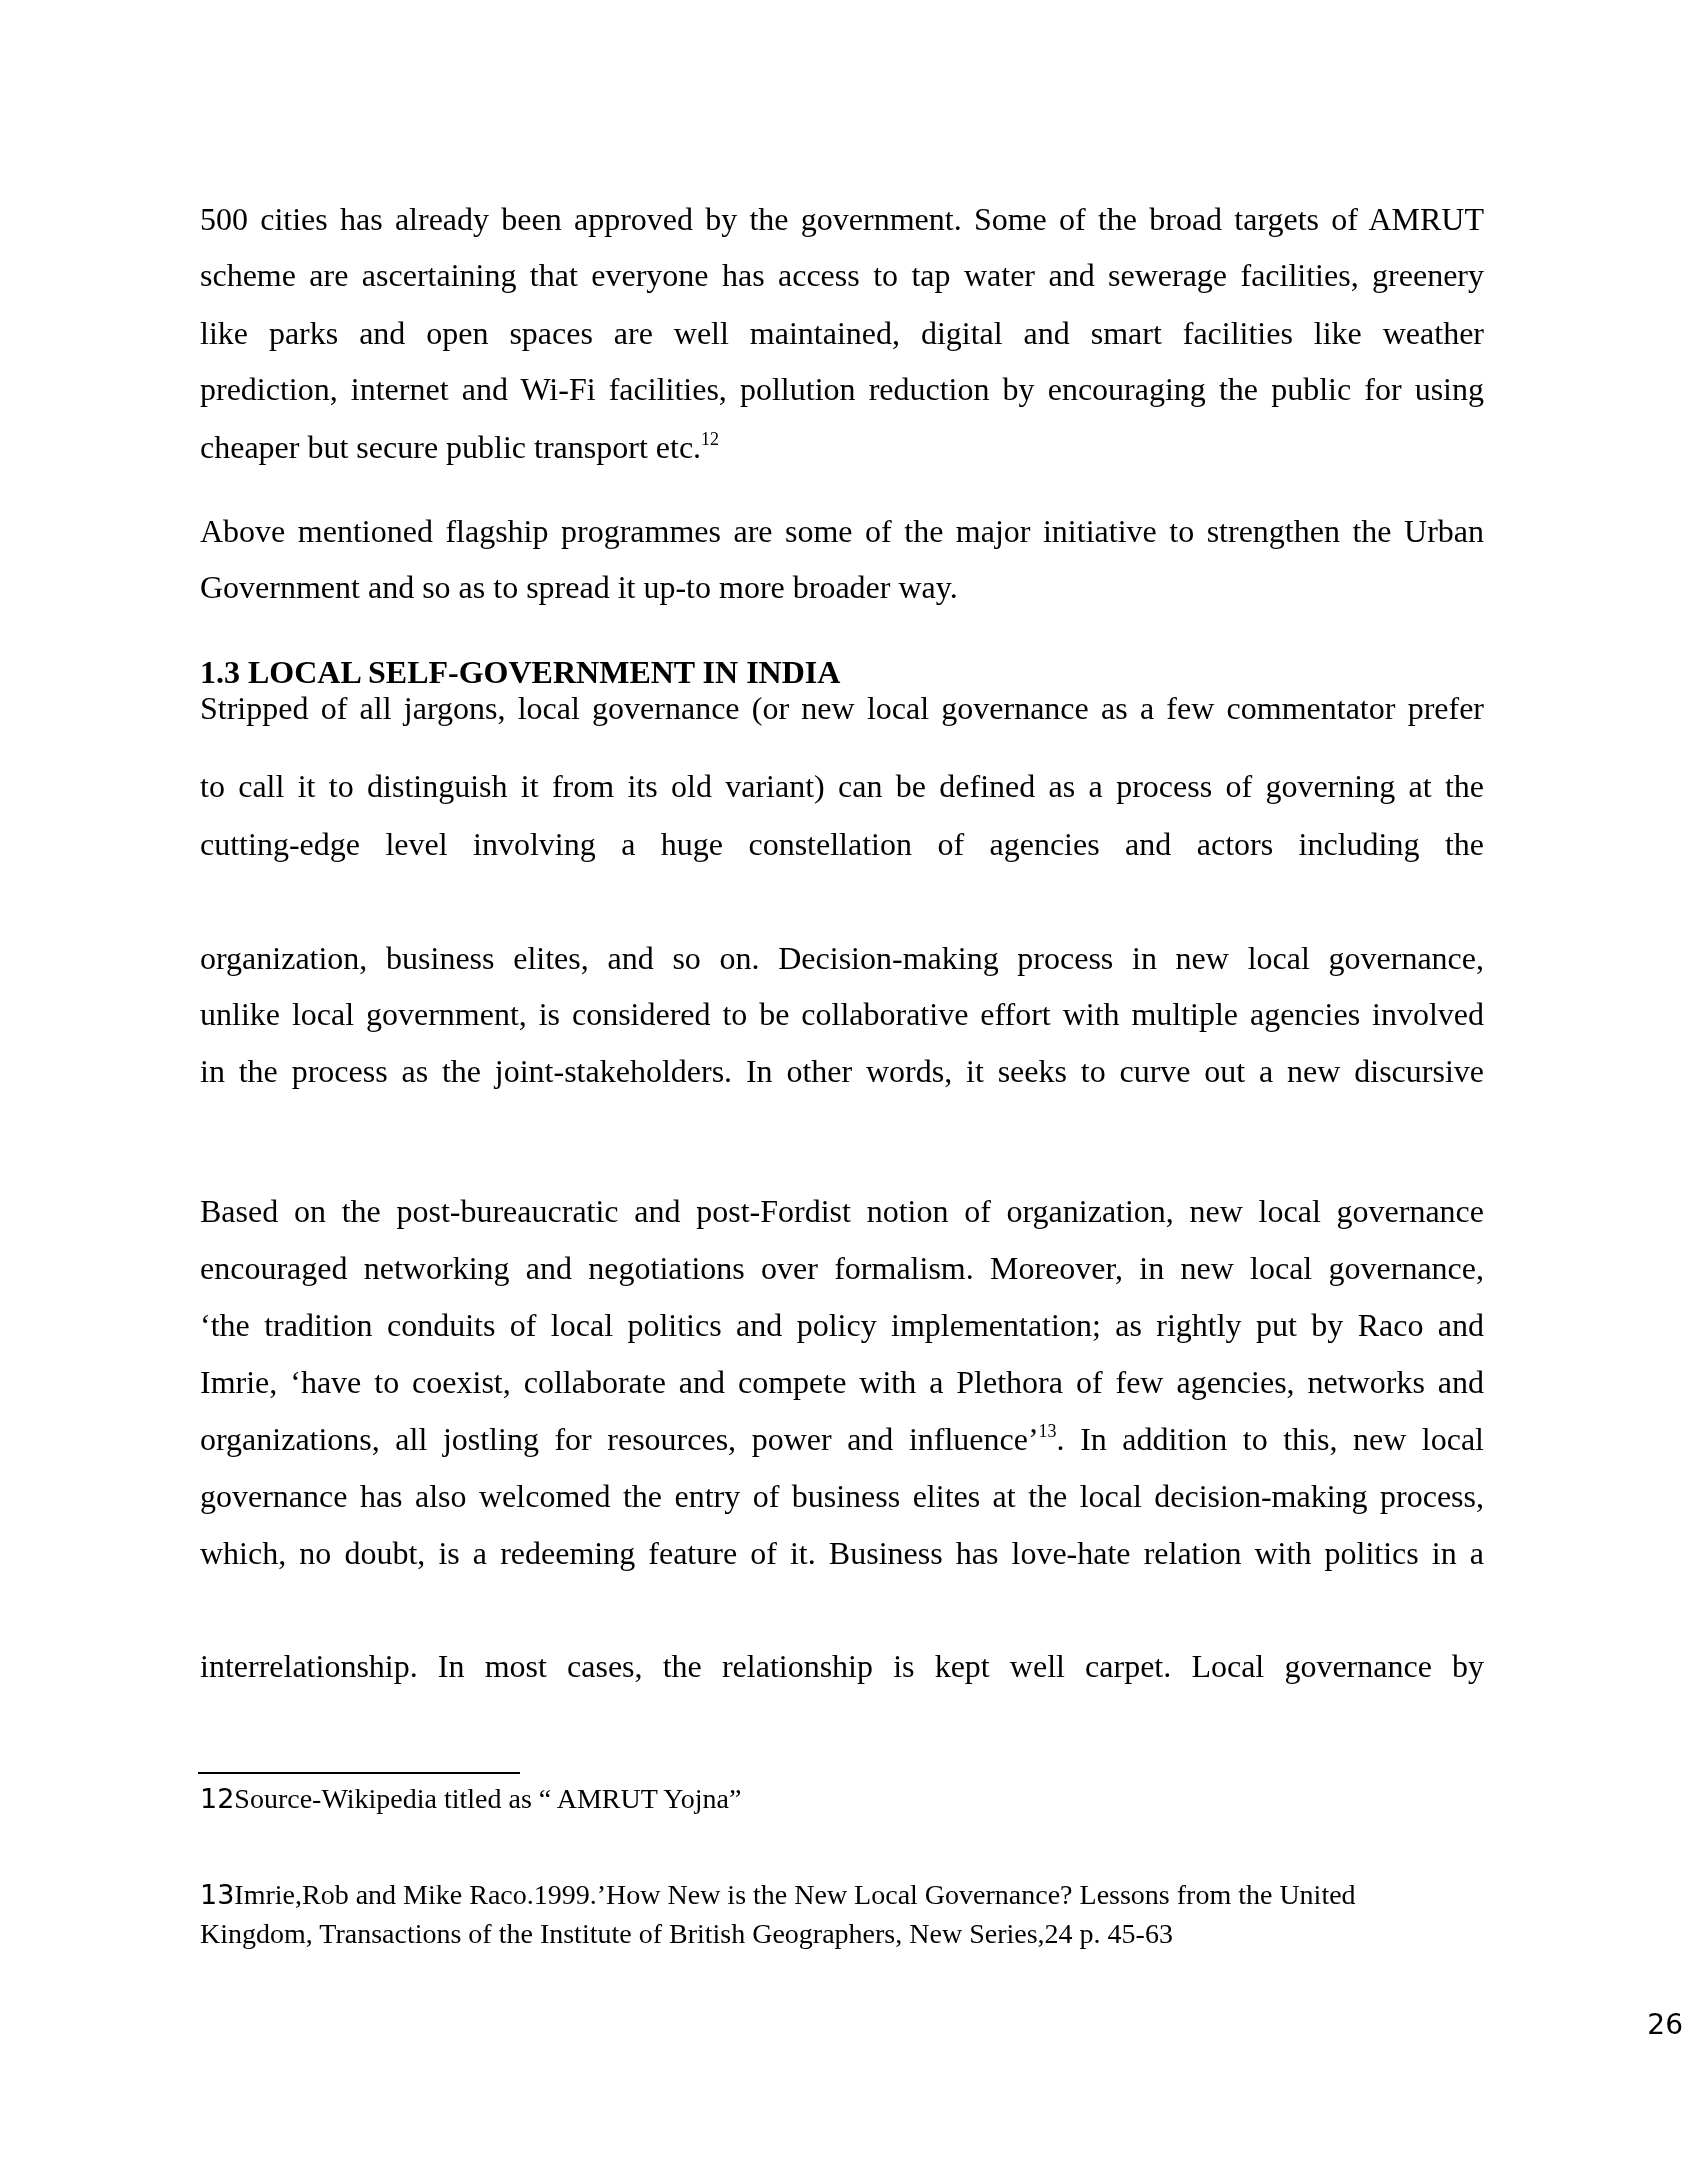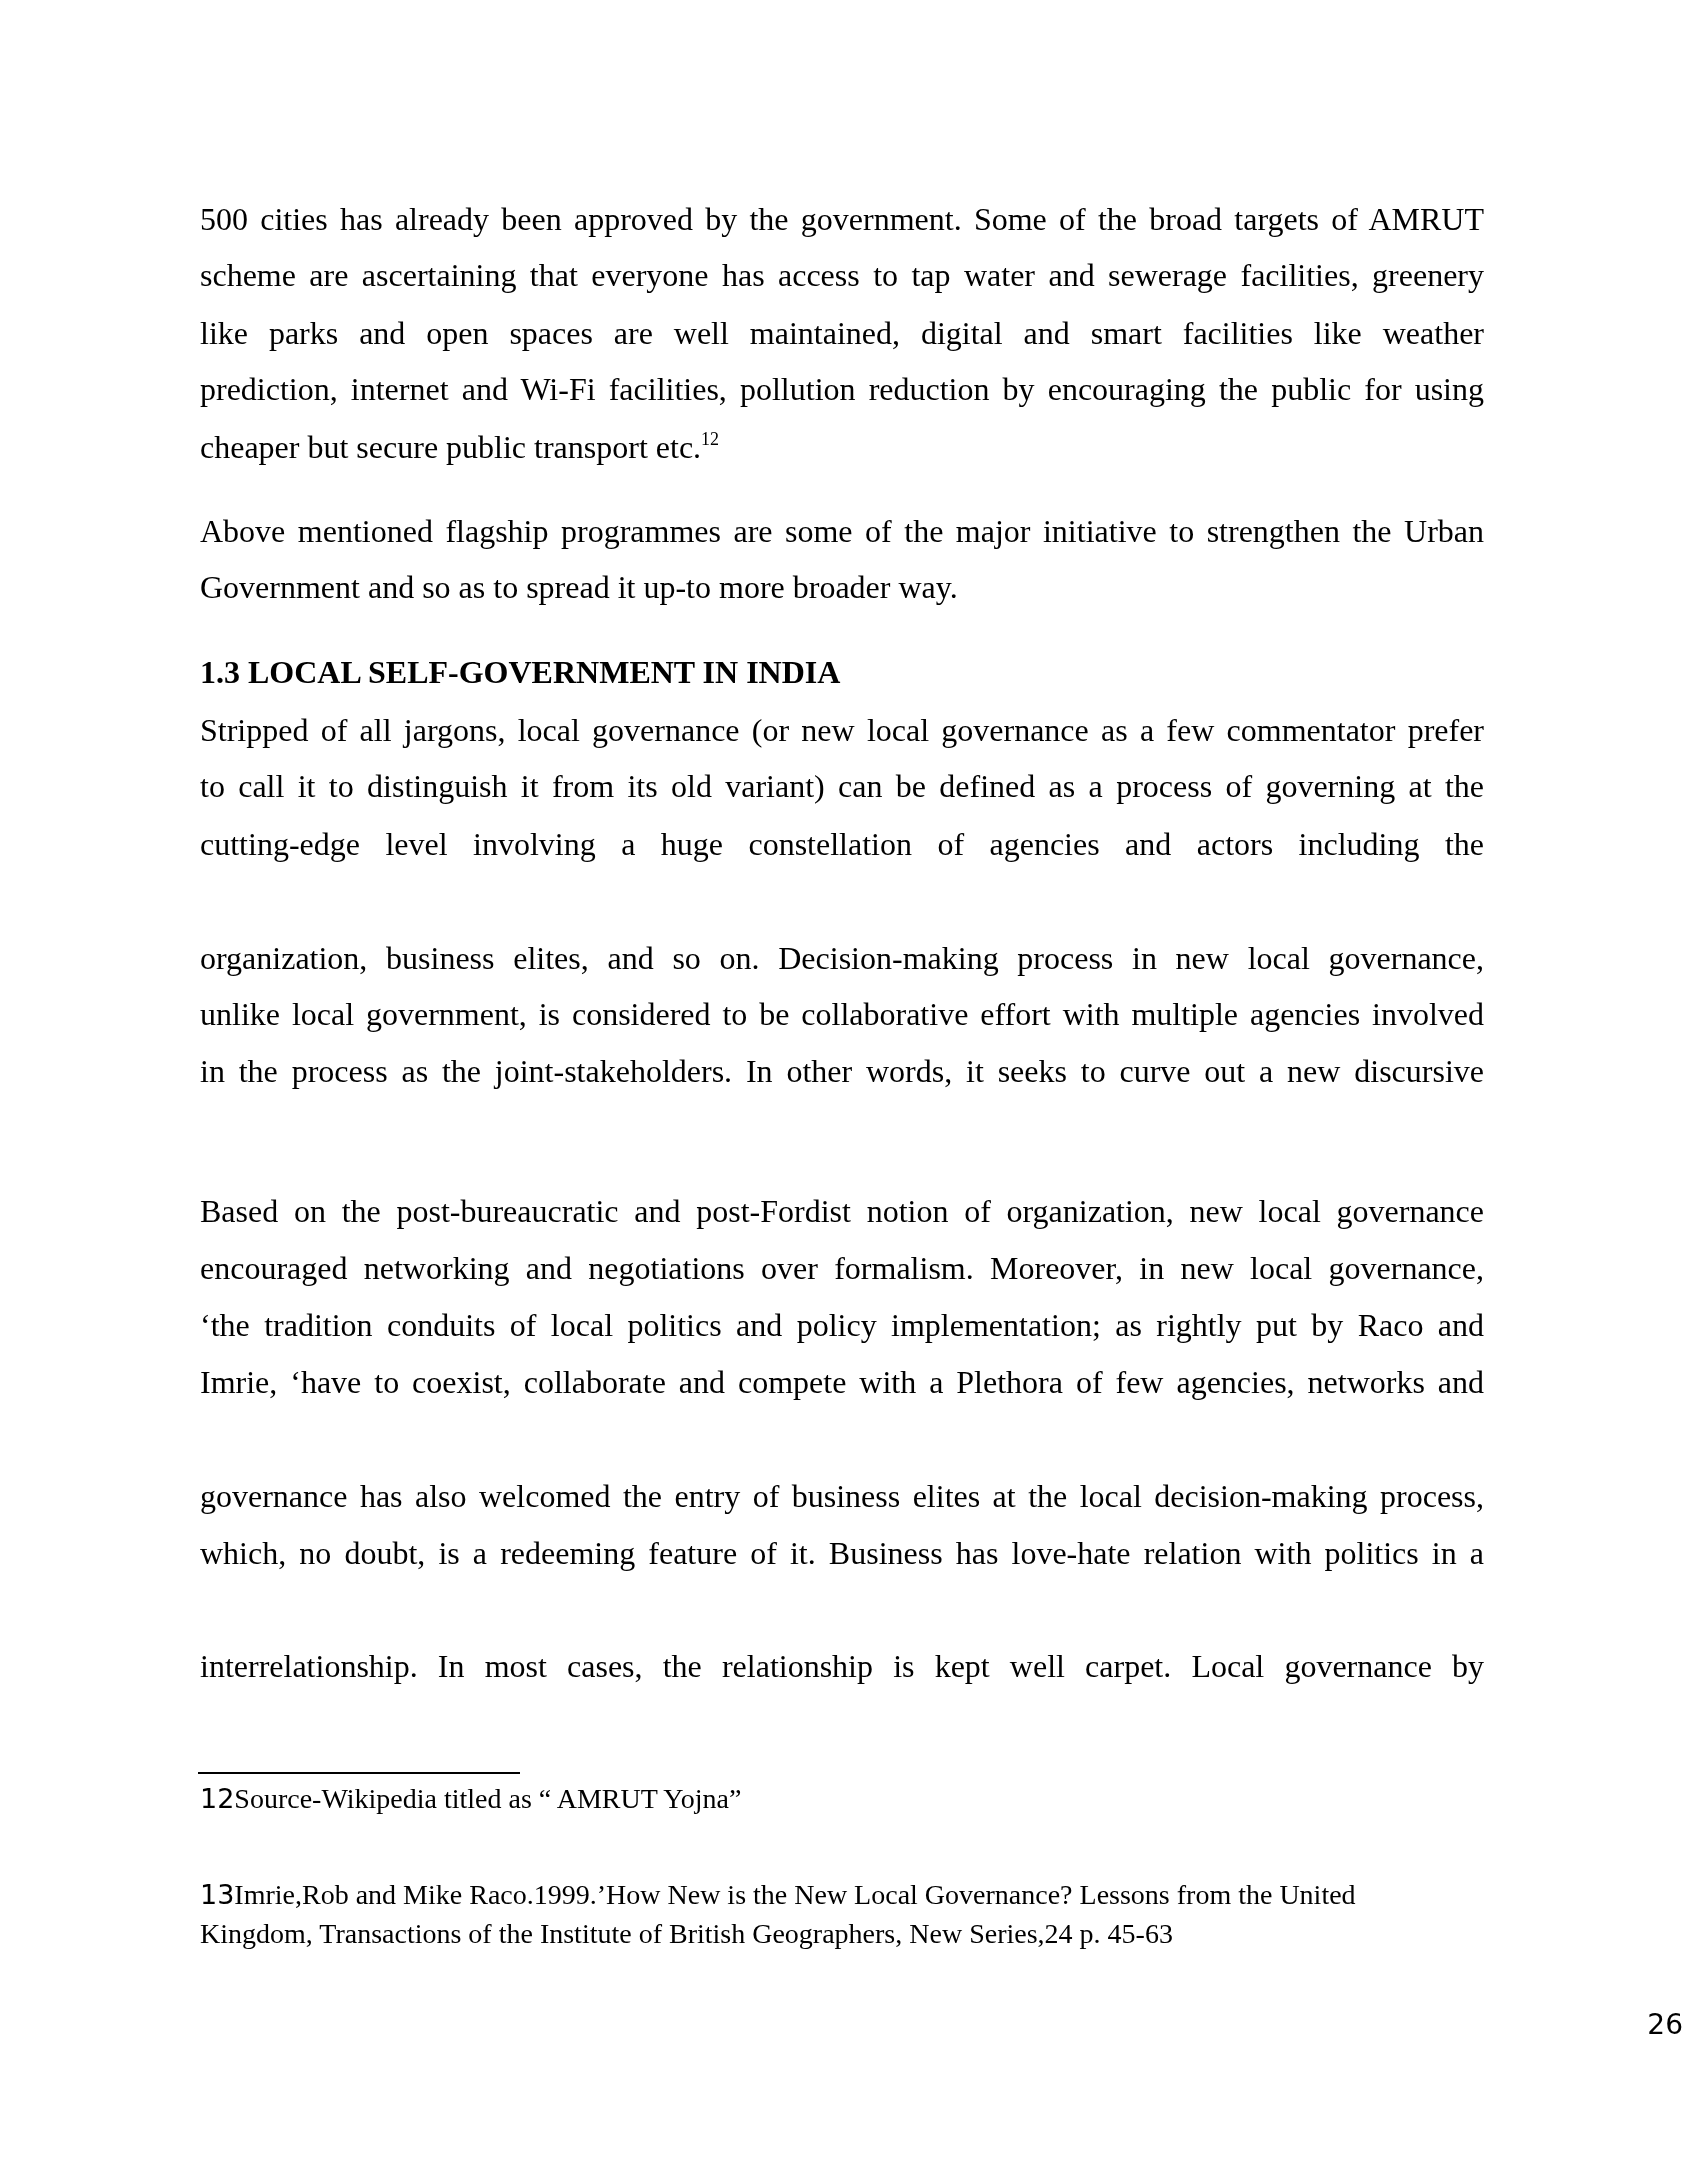--- a/index.html
+++ b/index.html
@@ -92,31 +92,34 @@
   <div class="line" style="top:369px">prediction, internet and Wi-Fi facilities, pollution reduction by encouraging the public for using</div>
   <div class="line last" style="top:427px">
     <span>cheaper but secure public transport etc.</span><sup class="fnref">12</sup>
   </div>
 
   <div class="line" style="top:511px">Above mentioned flagship programmes are some of the major initiative to strengthen the Urban</div>
   <div class="line last" style="top:567px">Government and so as to spread it up-to more broader way.</div>
 
   <div class="heading" style="top:652px">1.3 LOCAL SELF-GOVERNMENT IN INDIA</div>
 
-  <div class="line" style="top:710px">Stripped of all jargons, local governance (or new local governance as a few commentator prefer</div>
+  <div class="line" style="top:688px">Stripped of all jargons, local governance (or new local governance as a few commentator prefer</div>
   <div class="line" style="top:766px">to call it to distinguish it from its old variant) can be defined as a process of governing at the</div>
   <div class="line" style="top:824px">cutting-edge level involving a huge constellation of agencies and actors including the</div>
   <div class="line" style="top:938px">organization, business elites, and so on. Decision-making process in new local governance,</div>
   <div class="line" style="top:994px">unlike local government, is considered to be collaborative effort with multiple agencies involved</div>
   <div class="line" style="top:1051px">in the process as the joint-stakeholders. In other words, it seeks to curve out a new discursive</div>
 
   <div class="line" style="top:1191px">Based on the post-bureaucratic and post-Fordist notion of organization, new local governance</div>
   <div class="line" style="top:1248px">encouraged networking and negotiations over formalism. Moreover, in new local governance,</div>
   <div class="line" style="top:1305px">‘the tradition conduits of local politics and policy implementation; as rightly put by Raco and</div>
   <div class="line" style="top:1362px">Imrie, ‘have to coexist, collaborate and compete with a Plethora of few agencies, networks and</div>
+  <div class="line" style="top:1419px">
+    <span>organizations, all jostling for resources, power and influence’</span><sup class="fnref">13</sup><span>. In addition to this, new local</span>
+  </div>
   <div class="line" style="top:1476px">governance has also welcomed the entry of business elites at the local decision-making process,</div>
   <div class="line" style="top:1533px">which, no doubt, is a redeeming feature of it. Business has love-hate relation with politics in a</div>
   <div class="line" style="top:1646px">interrelationship. In most cases, the relationship is kept well carpet. Local governance by</div>
 
   <div class="rule"></div>
 
   <div class="footnote" style="top:1779px">
     <span class="fnnum">12</span><span>Source-Wikipedia titled as “ AMRUT Yojna”</span>
   </div>
 

